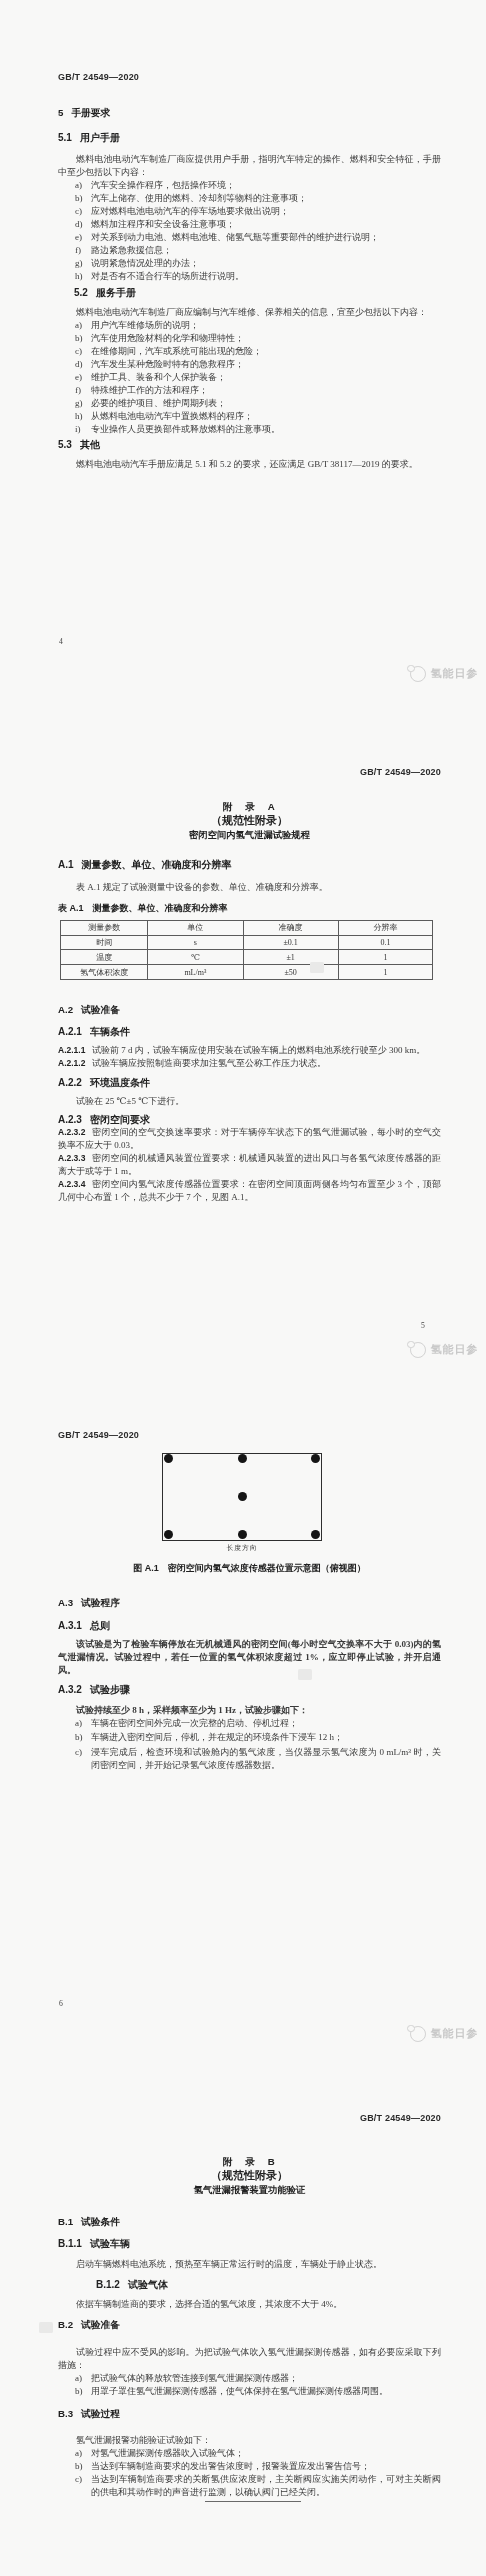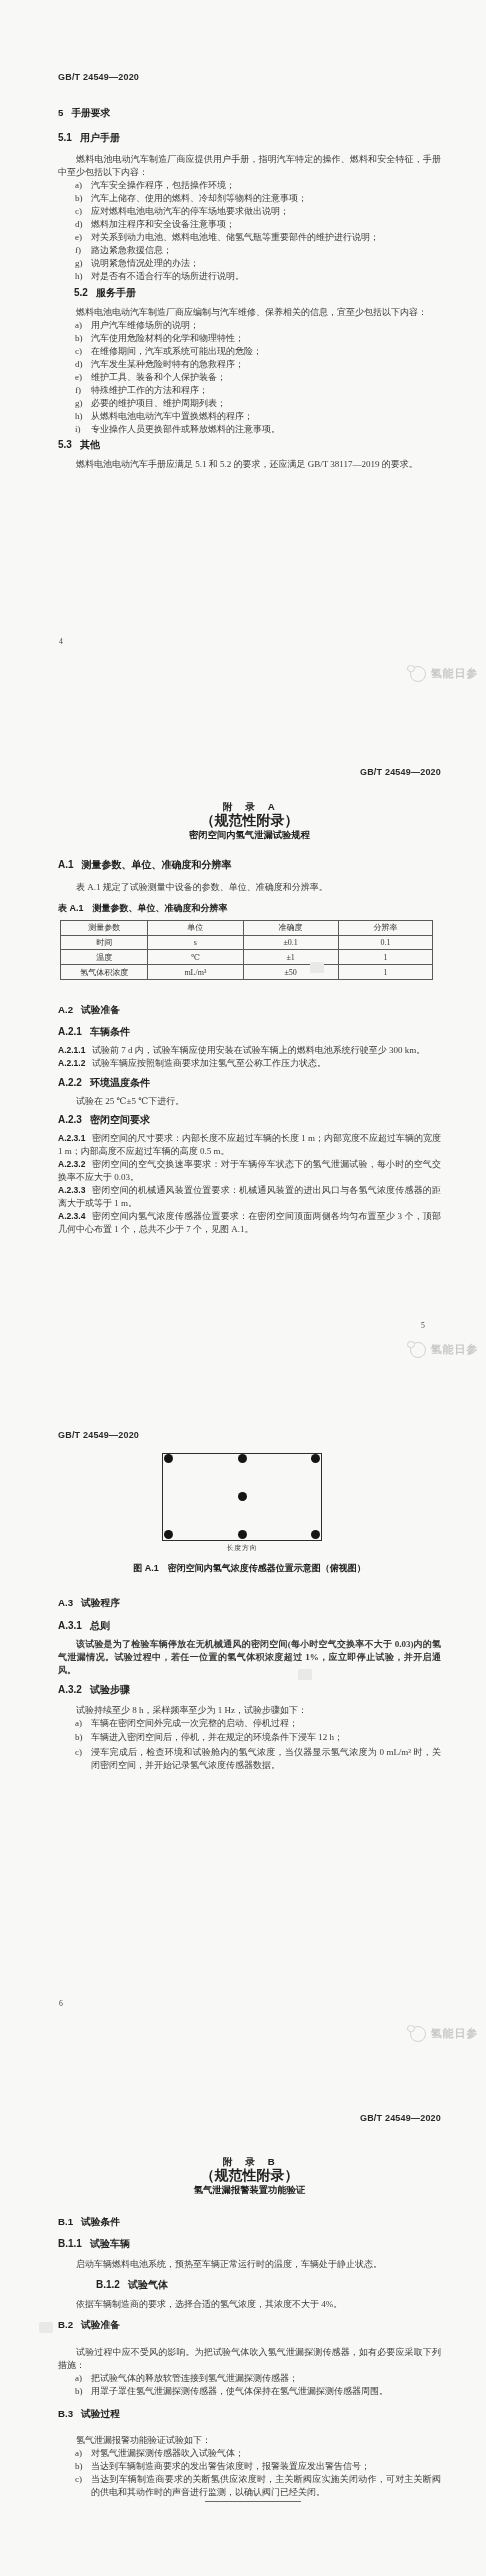--- a/index.html
+++ b/index.html
@@ -18,21 +18,21 @@
   .para{margin:0;}
   .indent{text-indent:18px;}
   .clause-no{font-family:"Liberation Sans","DejaVu Sans",sans-serif;font-weight:bold;
              color:#222;font-size:8.5px;margin-right:6.5px;}
   .li{display:flex;}
   .li-tag{flex:none;width:16px;margin-left:17px;}
   .li-text{flex:1;}
   .annex{text-align:center;font-family:"Liberation Sans","DejaVu Sans",sans-serif;
          font-weight:bold;color:#222;}
   .annex-label{font-size:9.7px;line-height:12px;letter-spacing:1.6px;}
-  .annex-type{font-size:14px;line-height:11.3px;margin-top:2.4px;}
+  .annex-type{font-size:11px;line-height:11.3px;margin-top:2.4px;}
   .annex-title{font-size:9.3px;line-height:12px;margin-top:3.2px;}
   .tbl-caption{text-align:left;font-family:"Liberation Sans","DejaVu Sans",sans-serif;
                font-weight:bold;font-size:9px;line-height:12px;color:#222;}
   table.a1{border-collapse:collapse;width:373px;margin:5.7px 0 0 2.4px;table-layout:fixed;}
   table.a1 th,table.a1 td{border:0.8px solid #5a5a5a;height:13.8px;text-align:center;
        vertical-align:middle;font-size:8px;font-weight:normal;padding:0 2.4px;color:#333;
        font-family:"Liberation Serif","DejaVu Serif",serif;}
   table.a1{border:1.2px solid #333;}
   table.a1 col.c1{width:23.3%;} table.a1 col.c2{width:25.7%;}
   table.a1 col.c3{width:25.5%;} table.a1 col.c4{width:25.5%;}
@@ -235,21 +235,20 @@
     <div class="h-sub" style="margin-top:6.5px;">
       <span class="h-no">A.2.2</span><span>环境温度条件</span>
     </div>
 
     <p class="para indent" style="margin-top:6.5px;">试验在 25 ℃±5 ℃下进行。</p>
 
     <div class="h-sub" style="margin-top:5.7px;">
       <span class="h-no">A.2.3</span><span>密闭空间要求</span>
     </div>
 
-    <p class="para" style="margin-top:6.5px;"><span class="clause-no">A.2.3.1</span><span>密闭空间的尺寸要求：内部长度不应超过车辆的长度 1 m；内部宽度不应超过车辆的宽度 1 m；内部高度不应超过车辆的高度 0.5 m。</span></p>
     <p class="para"><span class="clause-no">A.2.3.2</span><span>密闭空间的空气交换速率要求：对于车辆停车状态下的氢气泄漏试验，每小时的空气交换率不应大于 0.03。</span></p>
     <p class="para"><span class="clause-no">A.2.3.3</span><span>密闭空间的机械通风装置位置要求：机械通风装置的进出风口与各氢气浓度传感器的距离大于或等于 1 m。</span></p>
     <p class="para"><span class="clause-no">A.2.3.4</span><span>密闭空间内氢气浓度传感器位置要求：在密闭空间顶面两侧各均匀布置至少 3 个，顶部几何中心布置 1 个，总共不少于 7 个，见图 A.1。</span></p>
   </div>
 
   <div class="page-num" style="left:421px;top:1273px;">5</div>
 
   <div class="watermark" style="top:1294px;">
     <span class="wm-logo"></span>
     <span>氢能日参</span>
@@ -277,21 +276,21 @@
     <div class="h-sub" style="margin-top:10.5px;">
       <span class="h-no">A.3.1</span><span>总则</span>
     </div>
 
     <p class="para indent" style="margin-top:6.5px;font-weight:bold;">该试验是为了检验车辆停放在无机械通风的密闭空间(每小时空气交换率不大于 0.03)内的氢气泄漏情况。试验过程中，若任一位置的氢气体积浓度超过 1%，应立即停止试验，并开启通风。</p>
 
     <div class="h-sub" style="margin-top:7.3px;">
       <span class="h-no">A.3.2</span><span>试验步骤</span>
     </div>
 
-    <p class="para indent" style="margin-top:7.3px;">试验持续至少 8 h，采样频率至少为 1 Hz，试验步骤如下：</p>
+    <p class="para indent" style="margin-top:7.3px;font-weight:bold;">试验持续至少 8 h，采样频率至少为 1 Hz，试验步骤如下：</p>
 
     <div>
       <div class="li">
           <span class="li-tag">a)</span>
           <span class="li-text">车辆在密闭空间外完成一次完整的启动、停机过程；</span>
         </div>
       <div class="li" style="margin-top:1.6px;">
           <span class="li-tag">b)</span>
           <span class="li-text">车辆进入密闭空间后，停机，并在规定的环境条件下浸车 12 h；</span>
         </div>

